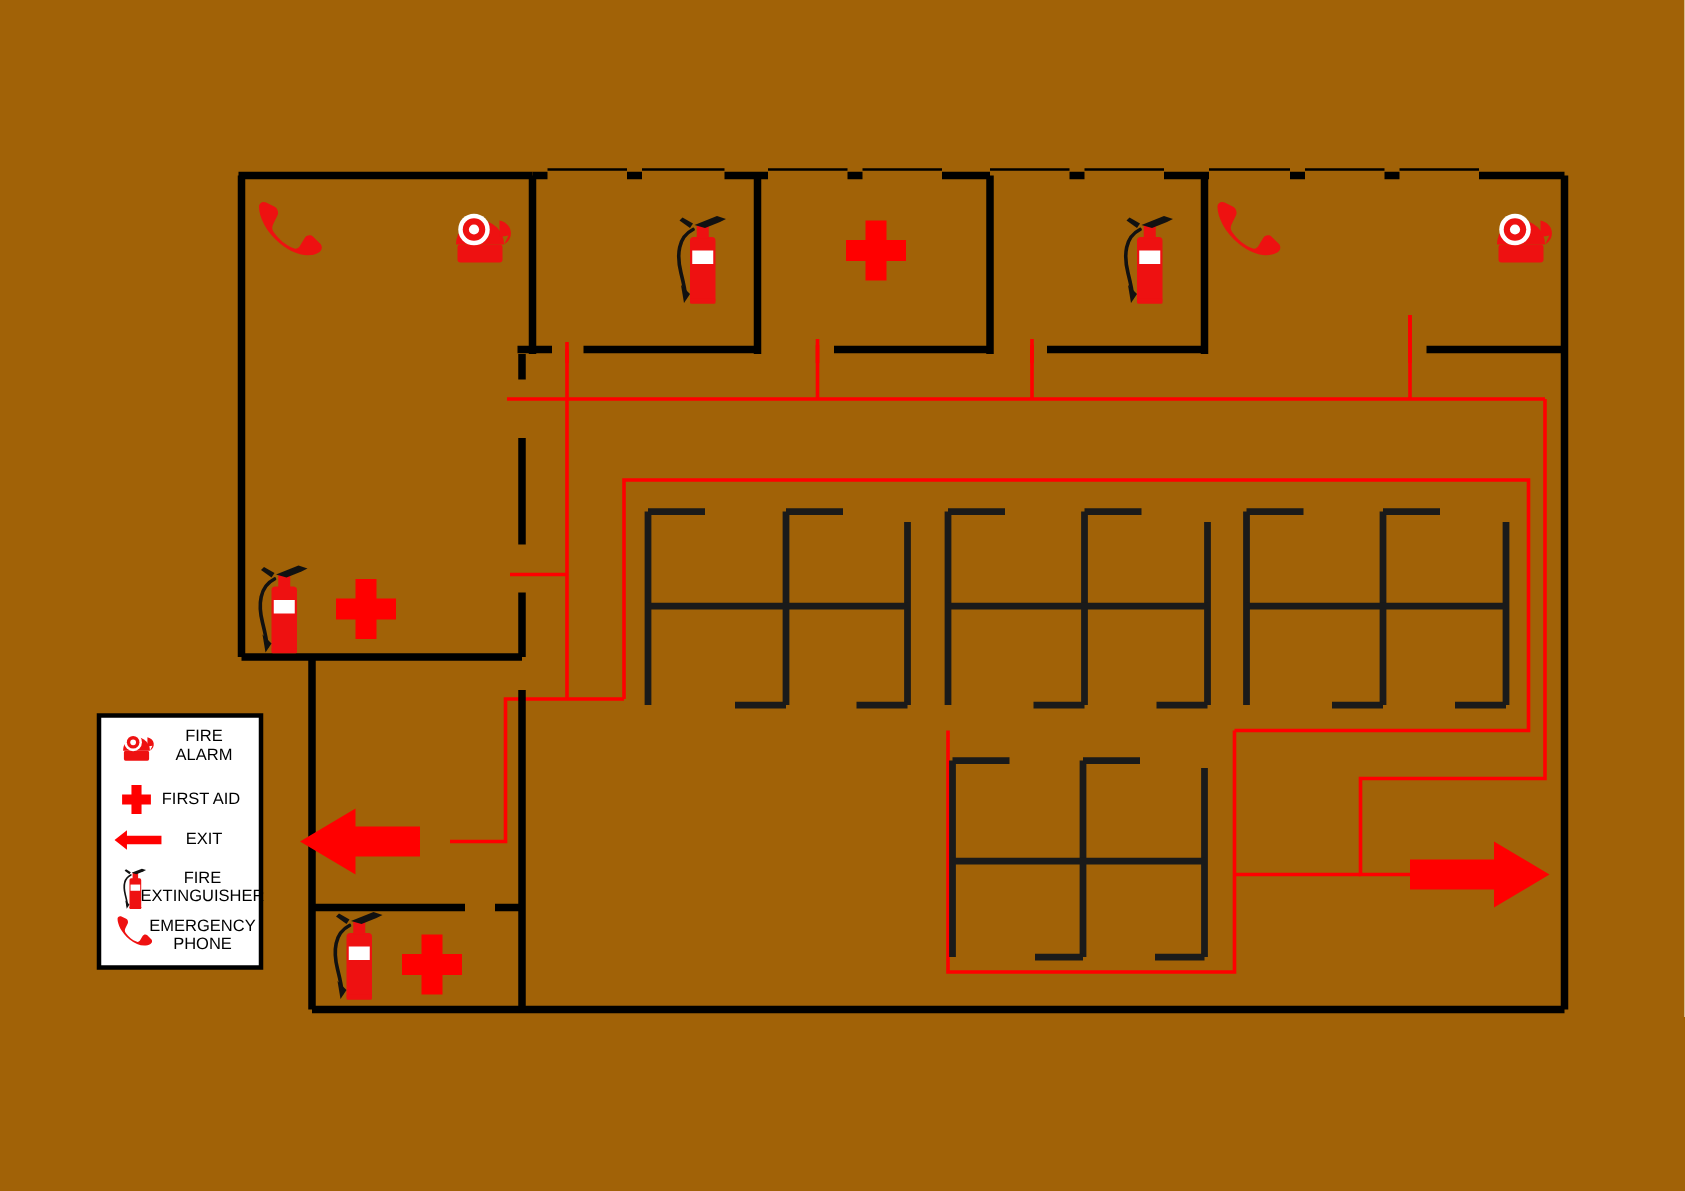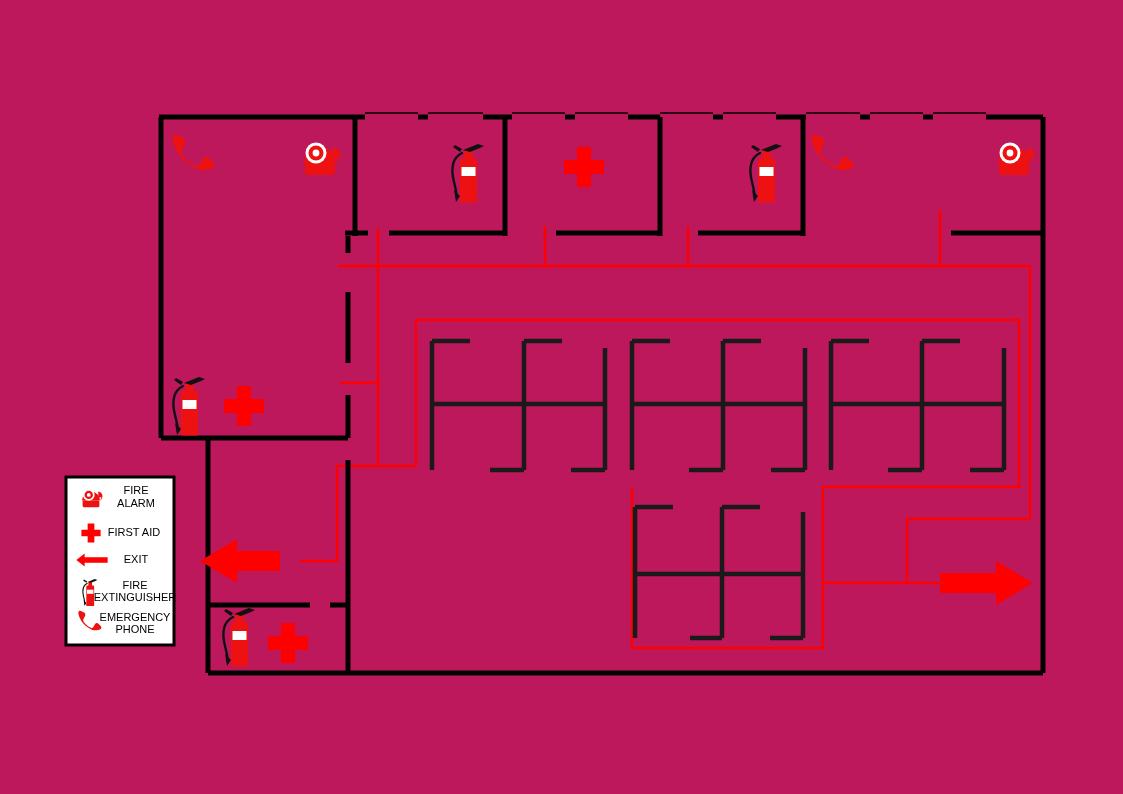--- a/index.html
+++ b/index.html
@@ -10,21 +10,21 @@
   body {
     width: 1123px;
     height: 794px;
     font-family: "Liberation Sans", sans-serif;
     overflow: hidden;
   }
   #plan-root {
     position: relative;
     width: 1123px;
     height: 794px;
-    background: #be185d;
+    background: #a16207;
   }
   svg#floorplan {
     position: absolute;
     left: 0;
     top: 0;
     width: 1123px;
     height: 794px;
     display: block;
   }
   .legend-text {

